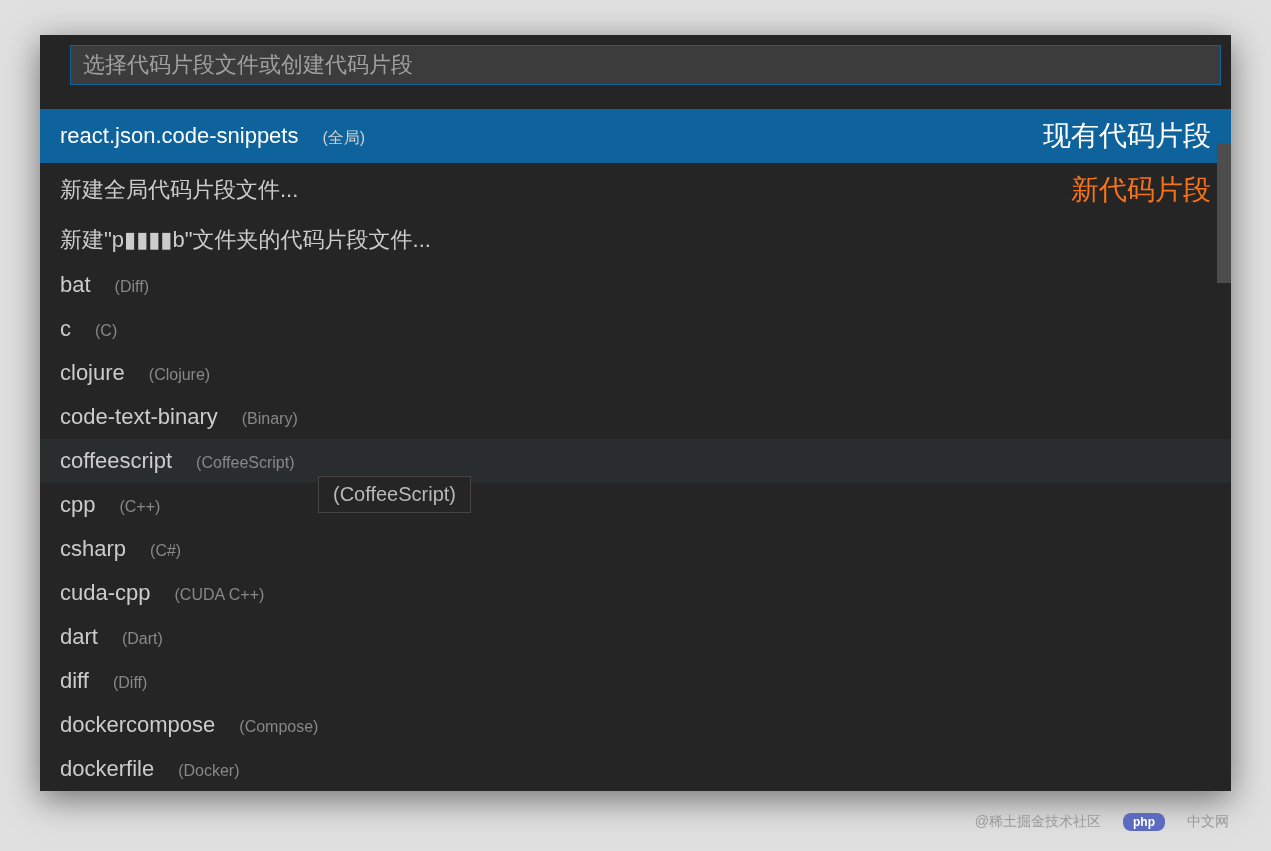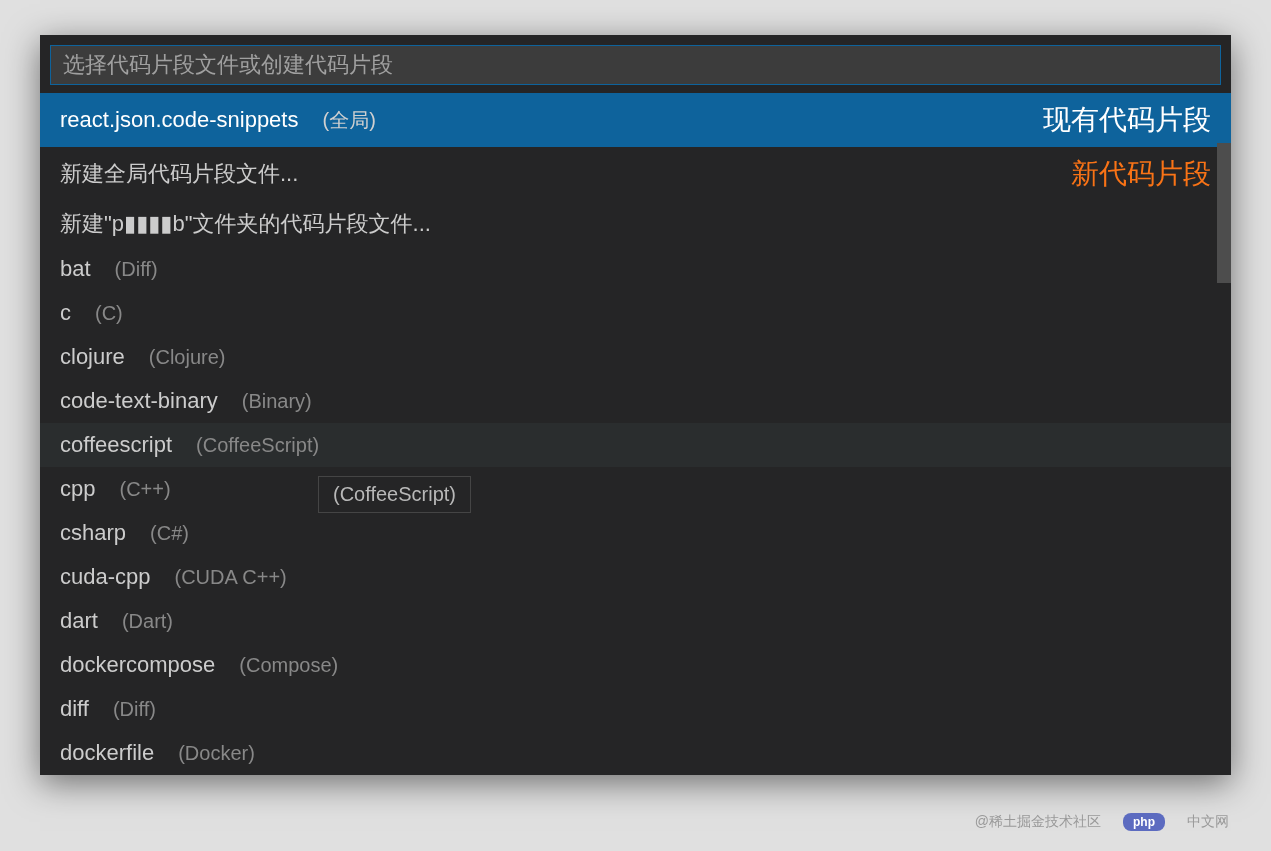--- a/index.html
+++ b/index.html
@@ -16,21 +16,22 @@
       padding: 35px 40px;
       min-height: 100vh;
     }
     .panel {
       width: 1195px;
       background: #252526;
       box-shadow: 0 8px 32px rgba(0,0,0,0.5);
       position: relative;
     }
     .input-wrapper {
-      padding: 10px 10px 8px 10px;
+      padding: 10px 10px 24px 10px;
+      margin-left: 20px;
     }
     .search-input {
       width: 100%;
       background: #3c3c3c;
       border: 1px solid #0e639c;
       color: #cccccc;
       font-size: 22px;
       padding: 6px 12px;
       font-family: inherit;
       outline: none;
@@ -64,21 +65,21 @@
       gap: 24px;
     }
     .item-name {
       color: #cccccc;
     }
     .list-item.selected .item-name {
       color: #ffffff;
     }
     .item-desc {
       color: #888888;
-      font-size: 20px;
+      font-size: 16px;
     }
     .list-item.selected .item-desc {
       color: #d0d0d0;
     }
     .group-label {
       color: #cccccc;
       font-size: 28px;
     }
     .list-item.selected .group-label {
       color: #ffffff;
@@ -202,28 +203,28 @@
         </div>
       </div>
       <div class="list-item">
         <div class="item-left">
           <span class="item-name">dart</span>
           <span class="item-desc">(Dart)</span>
         </div>
       </div>
       <div class="list-item">
         <div class="item-left">
+          <span class="item-name">diff</span>
+          <span class="item-desc">(Diff)</span>
+        </div>
+      </div>
+      <div class="list-item">
+        <div class="item-left">
           <span class="item-name">dockercompose</span>
           <span class="item-desc">(Compose)</span>
-        </div>
-      </div>
-      <div class="list-item">
-        <div class="item-left">
-          <span class="item-name">diff</span>
-          <span class="item-desc">(Diff)</span>
         </div>
       </div>
       <div class="list-item">
         <div class="item-left">
           <span class="item-name">dockerfile</span>
           <span class="item-desc">(Docker)</span>
         </div>
       </div>
     </div>
   <div class="scrollbar"></div>

